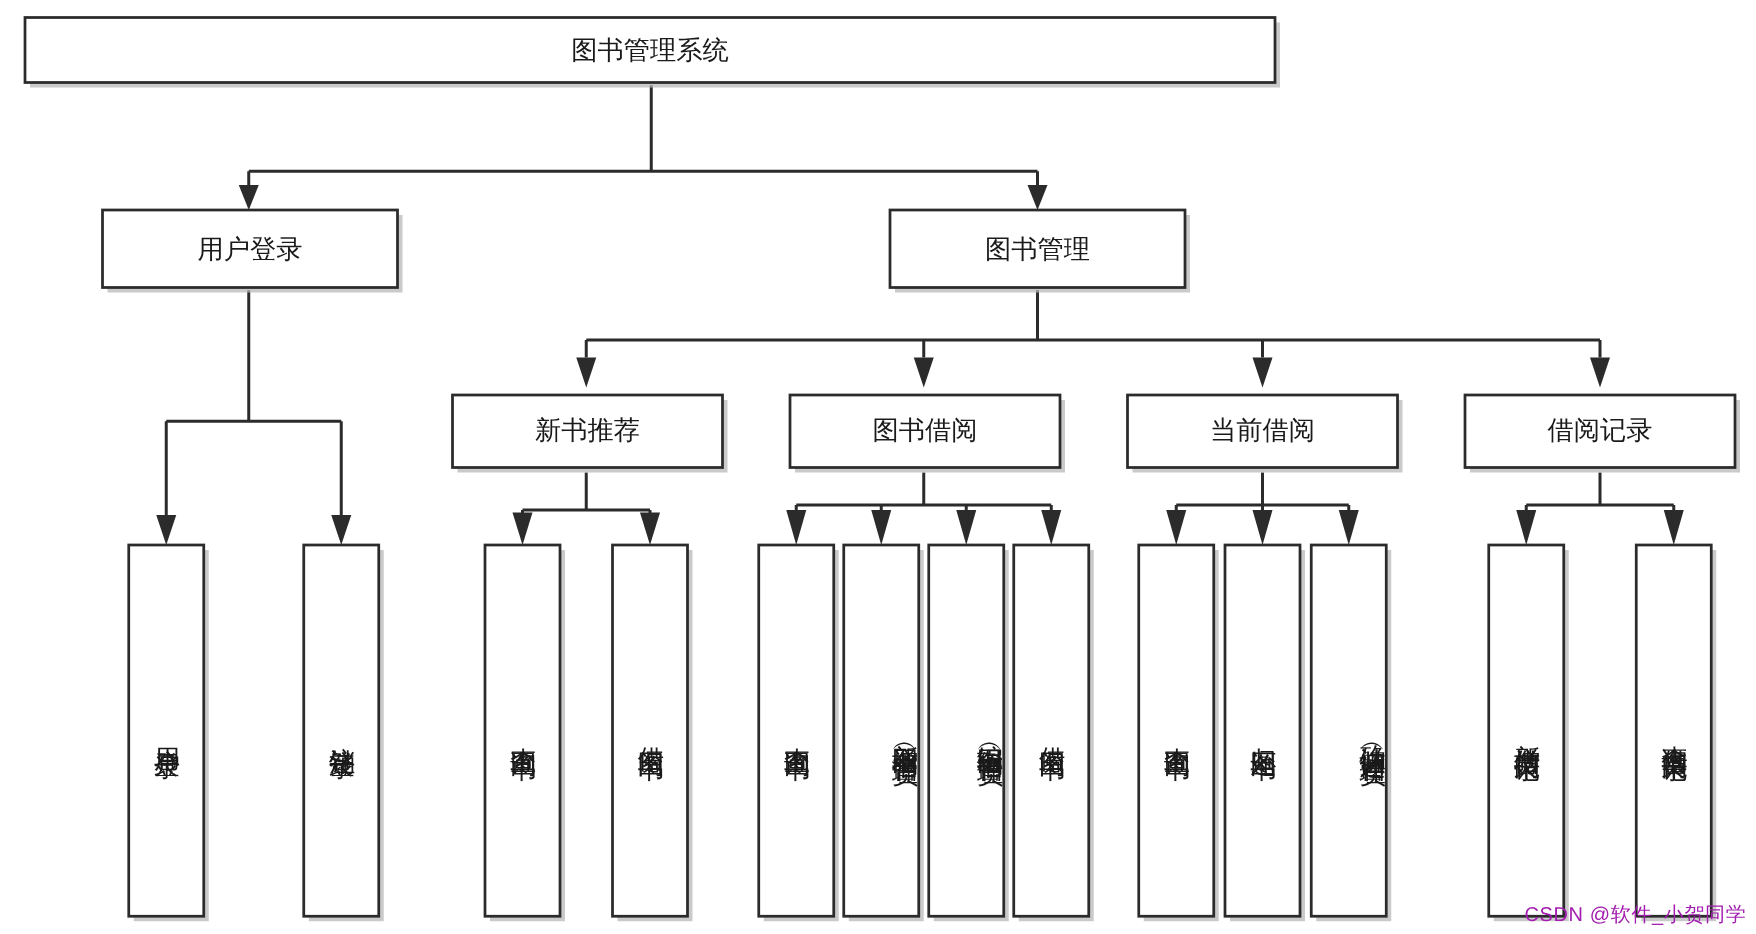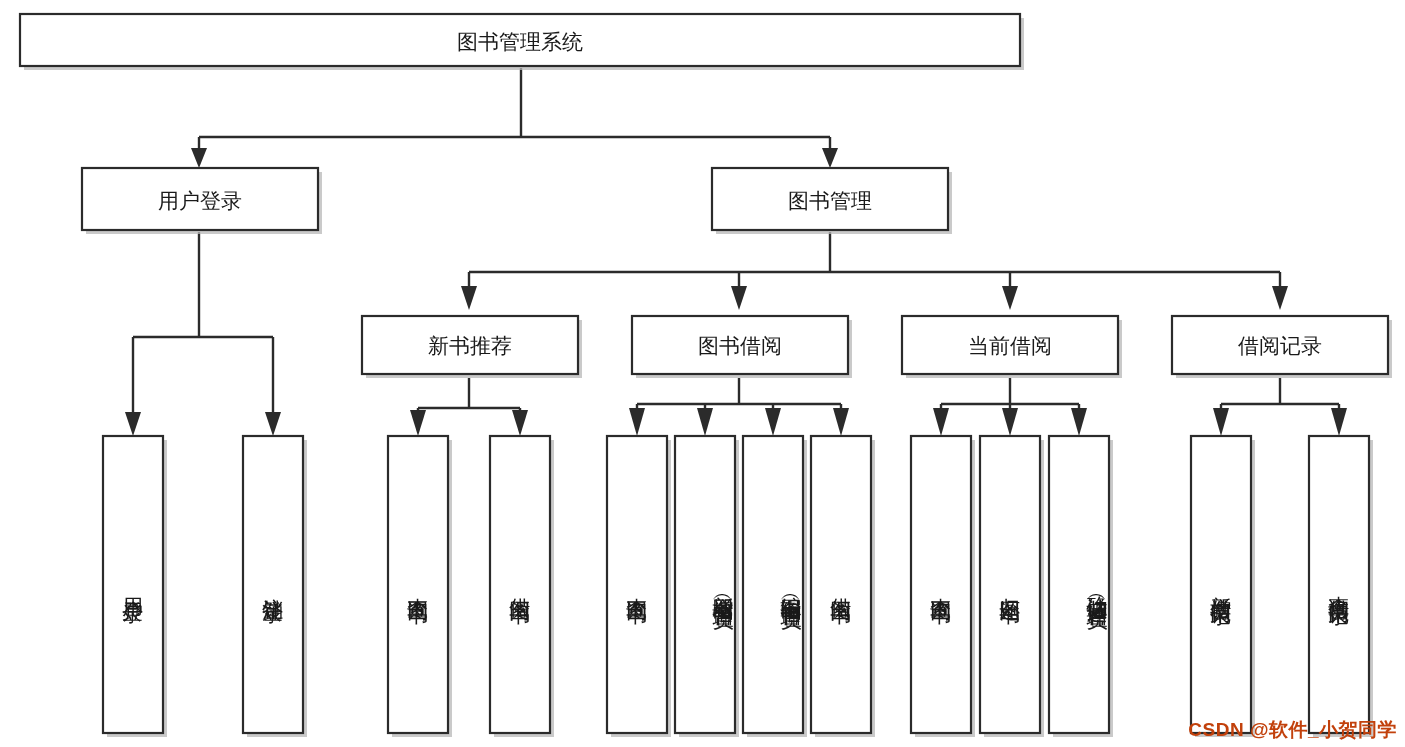--- a/index.html
+++ b/index.html
@@ -73,26 +73,25 @@
     user-select: none;
   }
   .vlabel.center {
     align-items: center;
   }
   .watermark {
     position: absolute;
     right: 8px;
     bottom: 4px;
     font-family: "Liberation Sans", "DejaVu Sans", sans-serif;
-    font-size: 19px;
-    color: #c2410c;
+    font-size: 16px;
+    color: #a21caf;
     letter-spacing: 0.5px;
     white-space: nowrap;
     user-select: none;
-    font-weight: bold;
   }
 </style>
 </head>
 <body>
 
 <div id="diagram-root">
 
   <svg class="diagram-canvas" viewBox="0 0 1405 747" xmlns="http://www.w3.org/2000/svg">
 
     <g>

